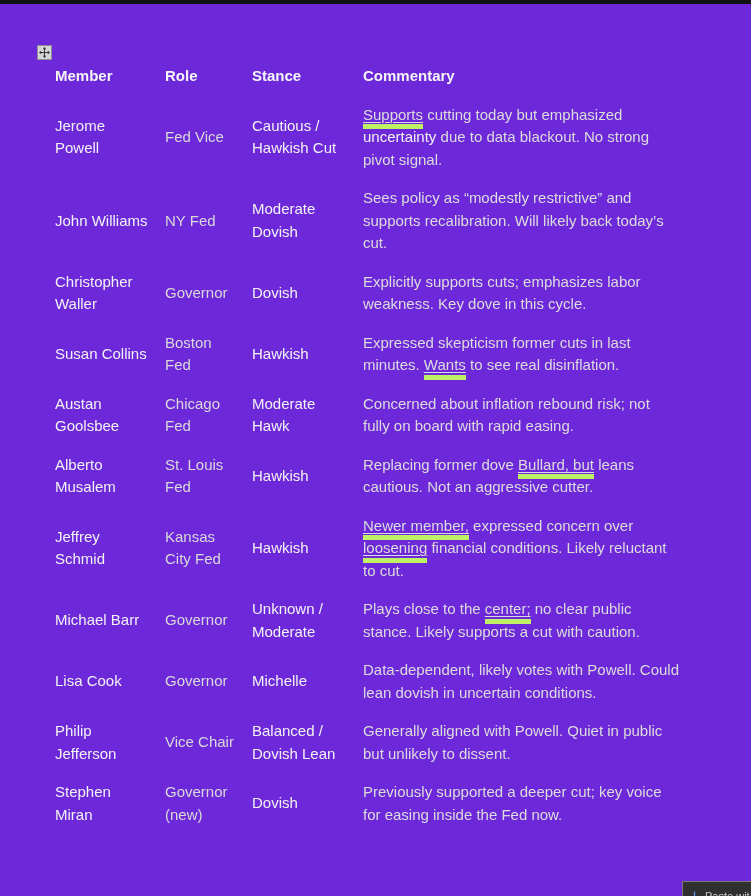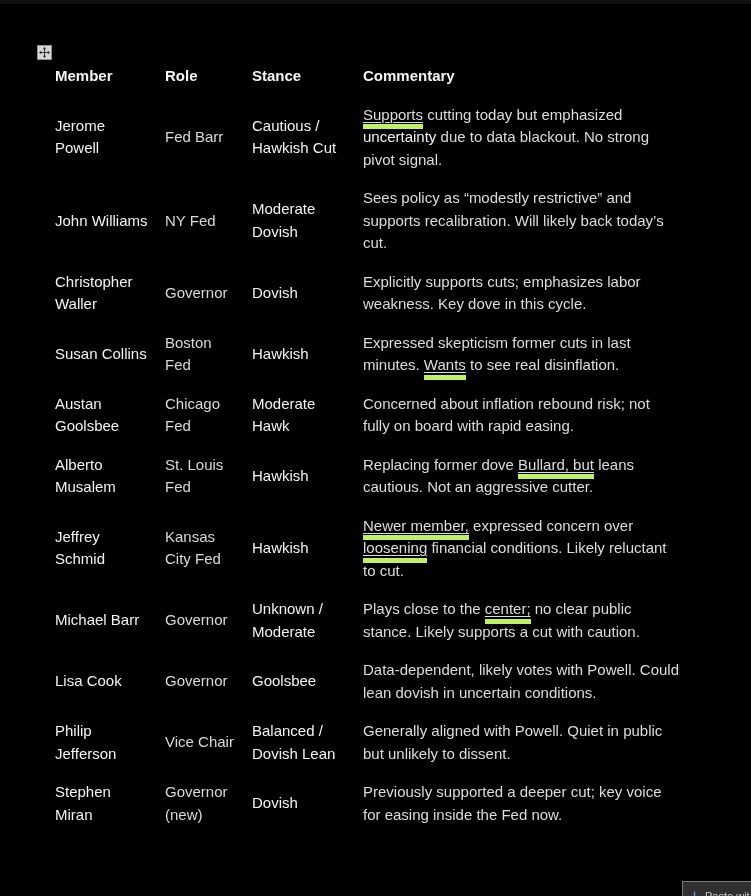--- a/index.html
+++ b/index.html
@@ -1,19 +1,19 @@
 <!DOCTYPE html>
 <html><head>
 <meta charset="utf-8">
 <style>
   html,body{margin:0;padding:0;background:#262626;}
   .canvas{
     position:relative;
     width:751px;height:896px;
-    background:#000000;
+    background:#6d28d9;
     overflow:hidden;
     font-family:"Liberation Sans","DejaVu Sans",sans-serif;
     color:#dcdcdc;
   }
   .top-strip{
     position:absolute;top:0;left:0;width:751px;height:4px;
     background:#111111;
   }
   .move-handle{
     position:absolute;left:37px;top:45px;
@@ -97,21 +97,21 @@
       <tr>
           <th>Member</th>
           <th>Role</th>
           <th>Stance</th>
           <th>Commentary</th>
         </tr>
     </thead>
     <tbody>
         <tr>
           <td class="cell-member">Jerome Powell</td>
-          <td class="cell-role">Fed Barr</td>
+          <td class="cell-role">Fed Vice</td>
           <td class="cell-stance">Cautious / Hawkish Cut</td>
           <td class="cell-comment"><span class="seg-u">Supports</span><span> cutting today but emphasized </span><span class="seg-b">uncertainty</span><span> due to data blackout. No strong pivot signal.</span></td>
         </tr>
         <tr>
           <td class="cell-member">John Williams</td>
           <td class="cell-role">NY Fed</td>
           <td class="cell-stance">Moderate Dovish</td>
           <td class="cell-comment"><span>Sees policy as “modestly restrictive” and supports recalibration. Will likely back today’s cut.</span></td>
         </tr>
         <tr>
@@ -146,21 +146,21 @@
         </tr>
         <tr>
           <td class="cell-member">Michael Barr</td>
           <td class="cell-role">Governor</td>
           <td class="cell-stance">Unknown / Moderate</td>
           <td class="cell-comment"><span>Plays close to the </span><span class="seg-u">center;</span><span> no clear public stance. Likely supports a cut with caution.</span></td>
         </tr>
         <tr>
           <td class="cell-member">Lisa Cook</td>
           <td class="cell-role">Governor</td>
-          <td class="cell-stance">Goolsbee</td>
+          <td class="cell-stance">Michelle</td>
           <td class="cell-comment"><span>Data-dependent, likely votes with Powell. Could lean dovish in uncertain conditions.</span></td>
         </tr>
         <tr>
           <td class="cell-member">Philip Jefferson</td>
           <td class="cell-role">Vice Chair</td>
           <td class="cell-stance">Balanced / Dovish Lean</td>
           <td class="cell-comment"><span>Generally aligned with Powell. Quiet in public but unlikely to dissent.</span></td>
         </tr>
         <tr>
           <td class="cell-member">Stephen Miran</td>

